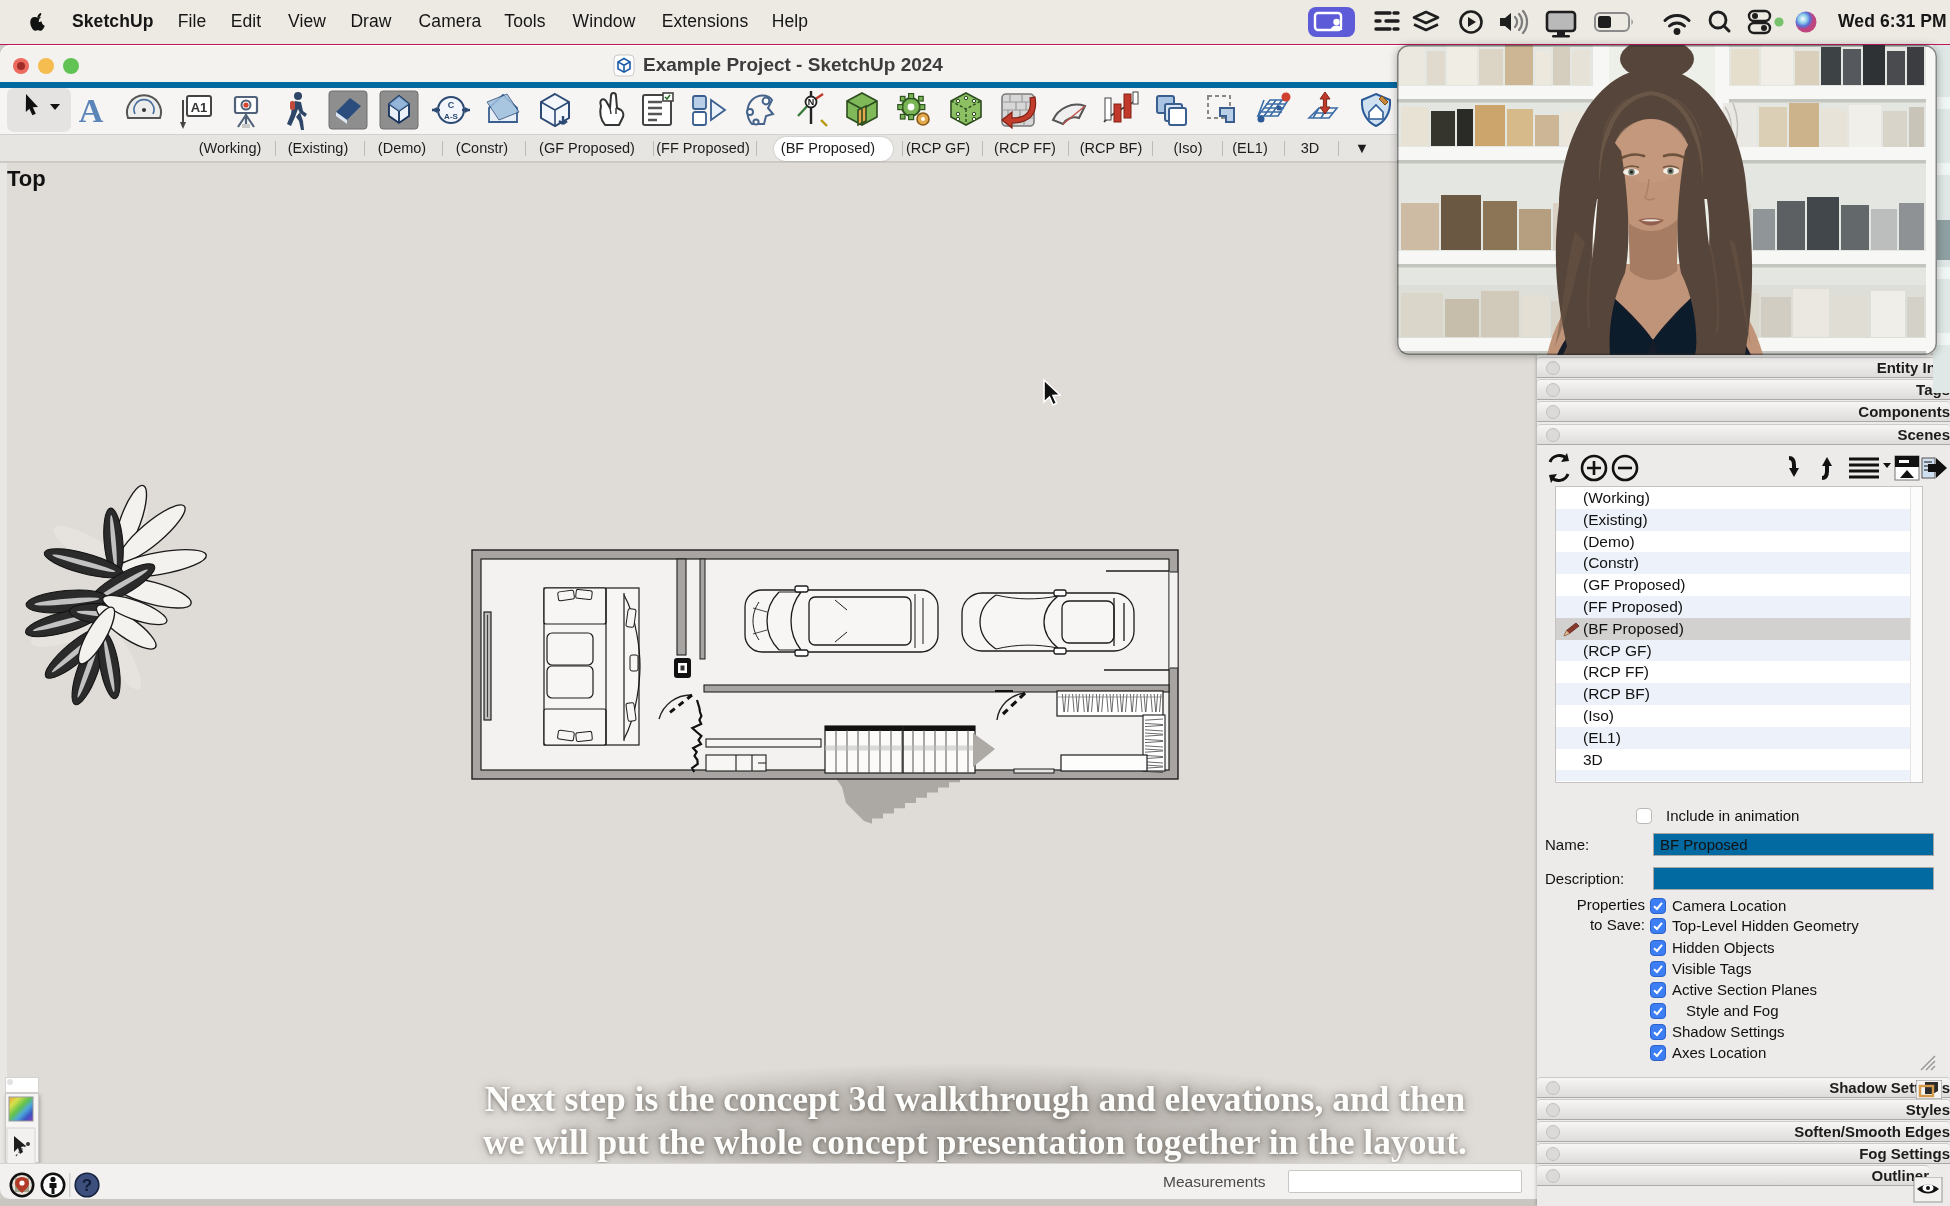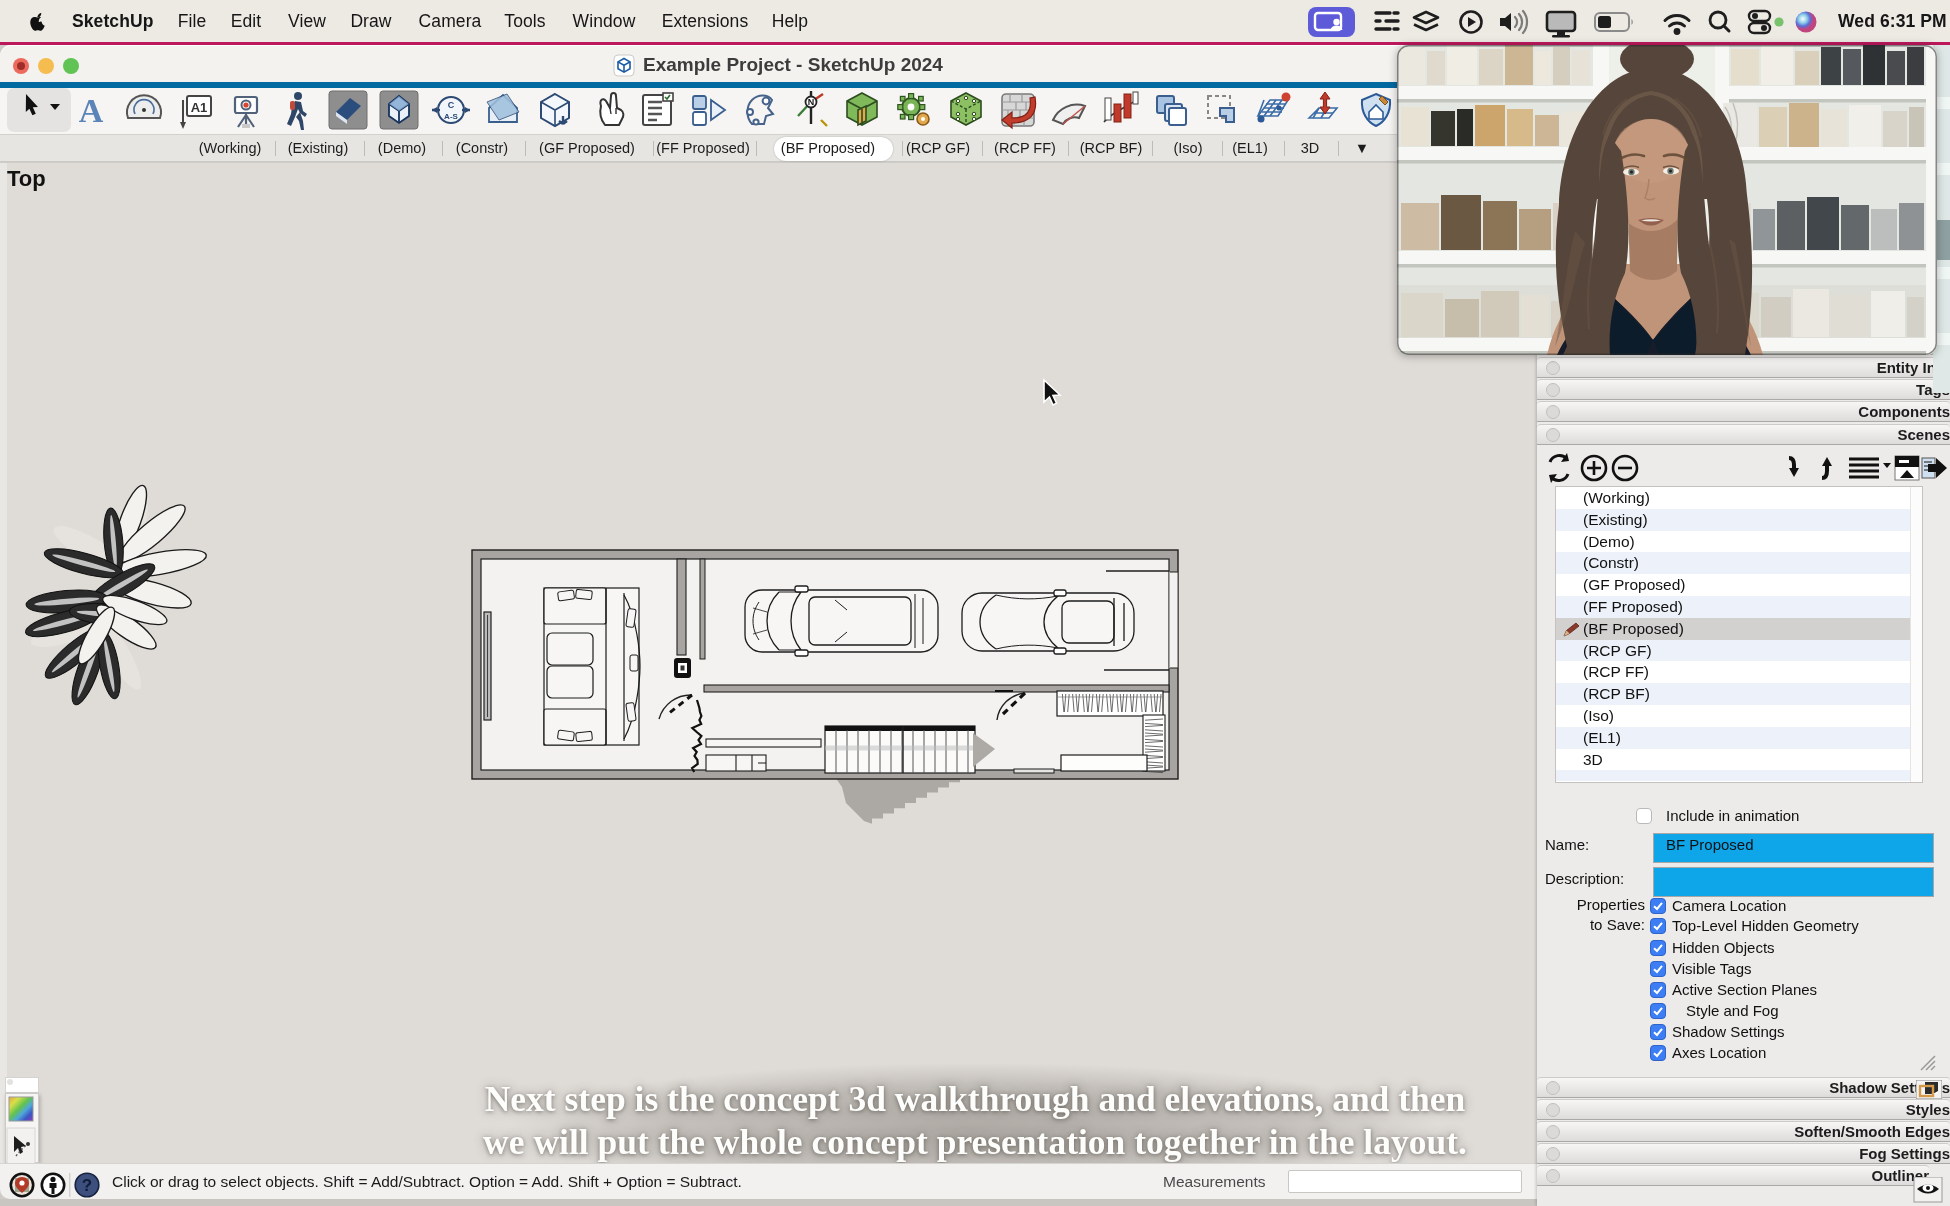--- a/index.html
+++ b/index.html
@@ -1,15 +1,15 @@
 <!DOCTYPE html>
 <html><head><meta charset="utf-8"><style>
 *{margin:0;padding:0;box-sizing:border-box}
 html,body{width:1950px;height:1206px;overflow:hidden;font-family:"Liberation Sans",sans-serif;background:#CFCBC6;position:relative}
-.menubar{position:absolute;left:0;top:0;width:1950px;height:45px;background:#EDE9E3;border-bottom:3px solid #be185d}
+.menubar{position:absolute;left:0;top:0;width:1950px;height:45px;background:#EDE9E3;border-bottom:1px solid #be185d}
 .mi{position:absolute;top:11px;font-size:17.5px;color:#161616;letter-spacing:0.1px}
 .mi.b{font-weight:700}
 .titlebar{position:absolute;left:0;top:45px;width:1950px;height:43px;background:#F4F2EF;border-bottom:6px solid #0369a1;border-radius:11px 11px 0 0;box-shadow:inset 0 1px 0 #fff}
 .tl{position:absolute;top:13px;width:16px;height:16px;border-radius:50%}
 .toolbar{position:absolute;left:0;top:88px;width:1950px;height:46px;background:#F6F5F3}
 .tabbar{position:absolute;left:0;top:134px;width:1950px;height:28px;background:#E7E5E2;border-top:1px solid #D3D1CE;border-bottom:1px solid #CBC9C6}
 .tab{position:absolute;top:5px;font-size:14.5px;color:#1c1c1c;transform:translateX(-50%);white-space:nowrap}
 .tdiv{position:absolute;top:6px;width:1px;height:15px;background:#BDBBB8}
 .pill{position:absolute;left:774px;top:2px;width:119px;height:24px;background:#fff;border-radius:12px;box-shadow:0 0 2px rgba(0,0,0,0.25)}
 .canvas{position:absolute;left:0;top:163px;width:1537px;height:1003px;background:#DFDBD7}
@@ -29,21 +29,21 @@
 .scenelist{position:absolute;left:18px;top:131px;width:368px;height:297px;background:#fff;border:1px solid #C4C2C0}
 .srow{position:relative;height:21.8px;font-size:15.5px;color:#111;padding-left:27px;line-height:21.8px;white-space:nowrap}
 .srow.alt{background:#EDF1F9}
 .srow.sel{background:#D2D1D0}
 .pencil{position:absolute;left:7px;top:4px}
 .sscroll{position:absolute;right:0;top:0;width:12px;height:100%;background:#FCFCFC;border-left:1px solid #E4E4E4}
 .frow{position:absolute;font-size:15px;color:#111;display:flex;align-items:center}
 .frow span{display:inline-block;vertical-align:middle}
 .cb{flex:0 0 auto;display:inline-block}
 .flabel{position:absolute;left:8px;font-size:15px;color:#111;text-align:left}
-.field{position:absolute;height:30px;background:#0ea5e9;border:1px solid #A9A7A5;font-size:15px;color:#111;padding:2px 12px;line-height:18px}
+.field{position:absolute;height:23px;background:#0369a1;border:1px solid #A9A7A5;font-size:15px;color:#111;padding:2px 6px;line-height:18px}
 .webcam{position:absolute;left:1397px;top:45px;width:540px;height:310px;filter:drop-shadow(0 1px 4px rgba(0,0,0,0.3))}
 .palette{position:absolute;left:5px;top:1093px;width:34px;height:70px;background:#F6F5F4;border:1px solid #CCCAC8;box-shadow:1px 2px 4px rgba(0,0,0,0.25)}
 .palettetitle{position:absolute;left:5px;top:1077px;width:34px;height:16px;background:#fff;border:1px solid #D5D3D1}
 </style></head><body>
 <div class="menubar">
     <svg style="position:absolute;left:28px;top:7px" width="18" height="30" viewBox="0 0 18 30">
       <path fill="#111" d="M9.6 9.3c-.1-1.9.8-3.4 2.1-4.4-1.1-.2-2.4.4-3 .4-.7 0-1.8-.5-2.8-.5C3.9 4.8 2 6.4 2 9.6c0 3.6 2.6 7.6 4.3 7.6.8 0 1.5-.5 2.5-.5 1 0 1.6.5 2.5.5 1.4 0 3.2-2.9 3.6-4.6-1.8-.6-2.7-2.1-2.7-3.7-.1.2-2.6.4-2.6.4z" transform="translate(0,4.6) scale(1.12)"></path>
       <path fill="#111" d="M11.8 1.3c.2 1-.3 2-.9 2.8-.6.7-1.6 1.3-2.5 1.2-.2-1 .4-2 1-2.7.7-.8 1.7-1.3 2.4-1.3z" transform="translate(0,4.6) scale(1.12)"></path>
     </svg>
     <span class="mi b" style="left:72px">SketchUp</span>
@@ -481,21 +481,20 @@
       <rect x="7" y="7" width="14" height="14" fill="#9FA58F"></rect>
       <path d="M14 6 C18.5 6 21 9 21 12.5 C21 16.5 14 22 14 22 C14 22 7 16.5 7 12.5 C7 9 9.5 6 14 6 Z" fill="#B33A28"></path>
       <circle cx="14" cy="12" r="2.6" fill="#fff"></circle>
       <circle cx="45" cy="14" r="11.2" fill="#fff" stroke="#111" stroke-width="2.6"></circle>
       <circle cx="45" cy="8.4" r="2.6" fill="#111"></circle>
       <path d="M41.5 12 h7 v5 h-2 v6 h-3 v-6 h-2z" fill="#111"></path>
       <rect x="61" y="2" width="1.4" height="24" fill="#D2D0CD"></rect>
       <circle cx="79" cy="14" r="11.8" fill="#3C4F7D" stroke="#16223f" stroke-width="1.6"></circle>
       <text x="79" y="20" text-anchor="middle" font-size="17" font-weight="700" fill="#101C38">?</text>
     </svg>
-    <span class="sbtext">Click or drag to select objects. Shift = Add/Subtract. Option = Add. Shift + Option = Subtract.</span>
     <span class="meas">Measurements</span>
     <span class="mfield"></span>
   </div>
 <div class="bstrip"></div>
 <div class="tray">
     <div class="traybar" style="top:2px;left:0px;width:413px">
       <span class="knob"></span>
       <span class="tbl">Entity Info</span>
     </div>
     <div class="traybar" style="top:24px;left:0px;width:413px">

